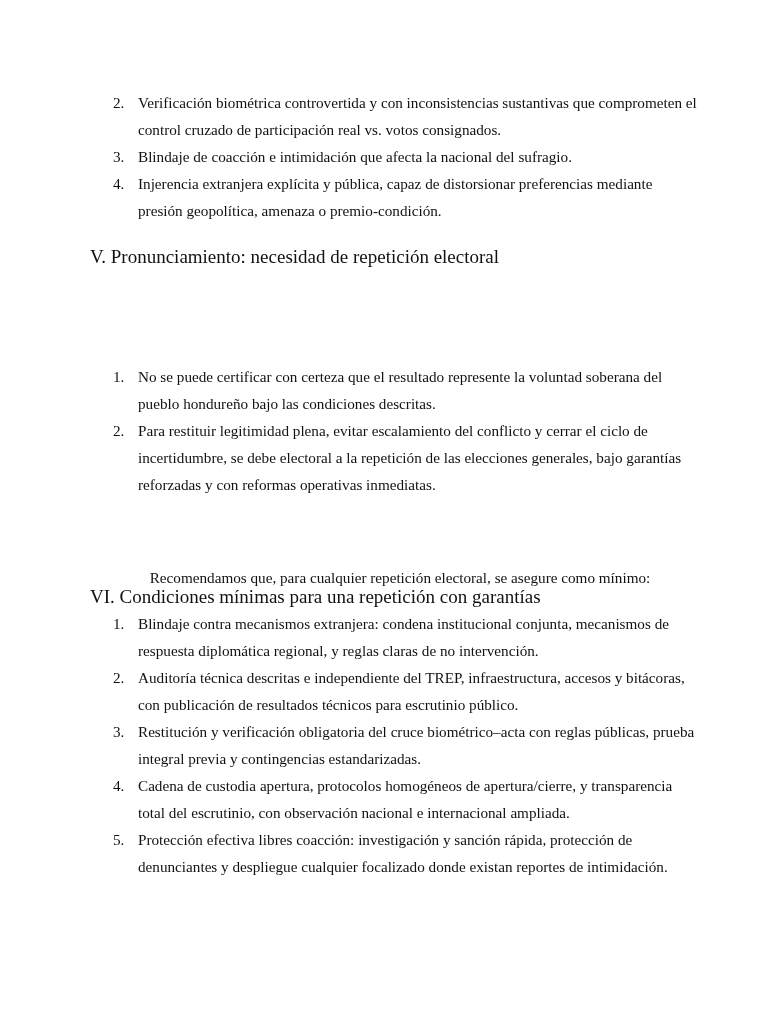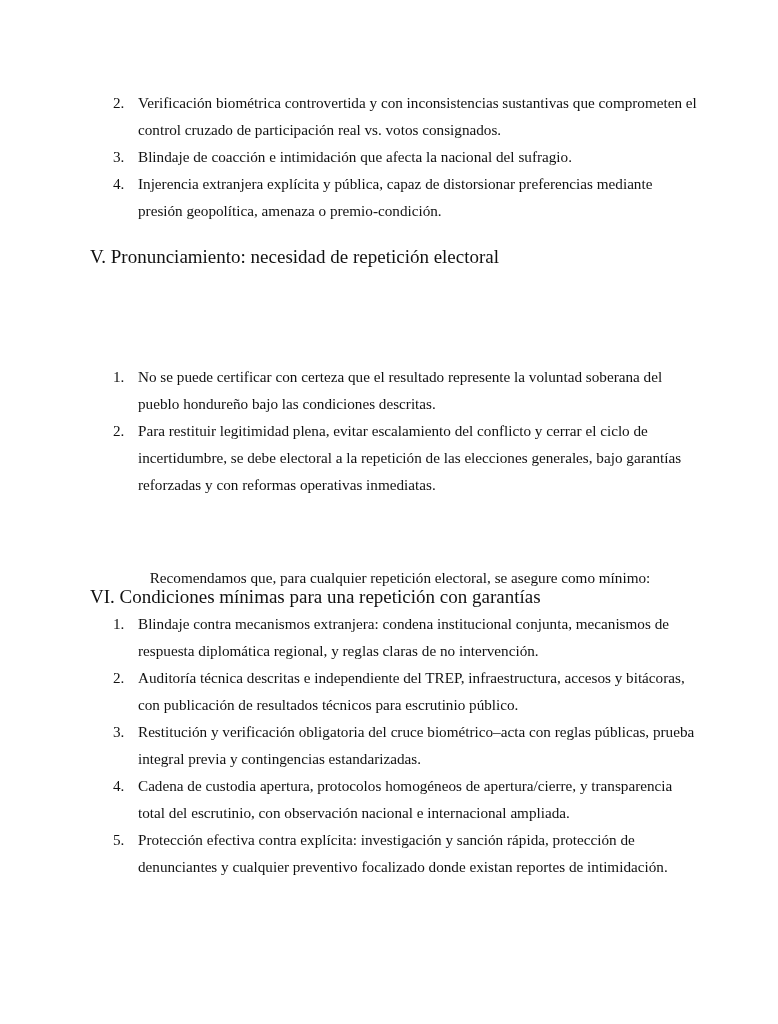--- a/index.html
+++ b/index.html
@@ -60,17 +60,17 @@
     <li class="item">
       <span class="num">2.</span><b>Auditoría técnica descritas e independiente</b><span> del TREP, infraestructura, accesos y bitácoras, con publicación de resultados técnicos para escrutinio público.</span>
     </li>
     <li class="item">
       <span class="num">3.</span><b>Restitución y verificación obligatoria del cruce biométrico–acta</b><span> con reglas públicas, prueba integral previa y contingencias estandarizadas.</span>
     </li>
     <li class="item">
       <span class="num">4.</span><b>Cadena de custodia apertura</b><span>, protocolos homogéneos de apertura/cierre, y transparencia total del escrutinio, con observación nacional e internacional ampliada.</span>
     </li>
     <li class="item">
-      <span class="num">5.</span><b>Protección efectiva contra explícita</b><span>: investigación y sanción rápida, protección de denunciantes y cualquier preventivo focalizado donde existan reportes de intimidación.</span>
+      <span class="num">5.</span><b>Protección efectiva libres coacción</b><span>: investigación y sanción rápida, protección de denunciantes y despliegue cualquier focalizado donde existan reportes de intimidación.</span>
     </li>
   </ol>
 
 </div>
 
 </body></html>

